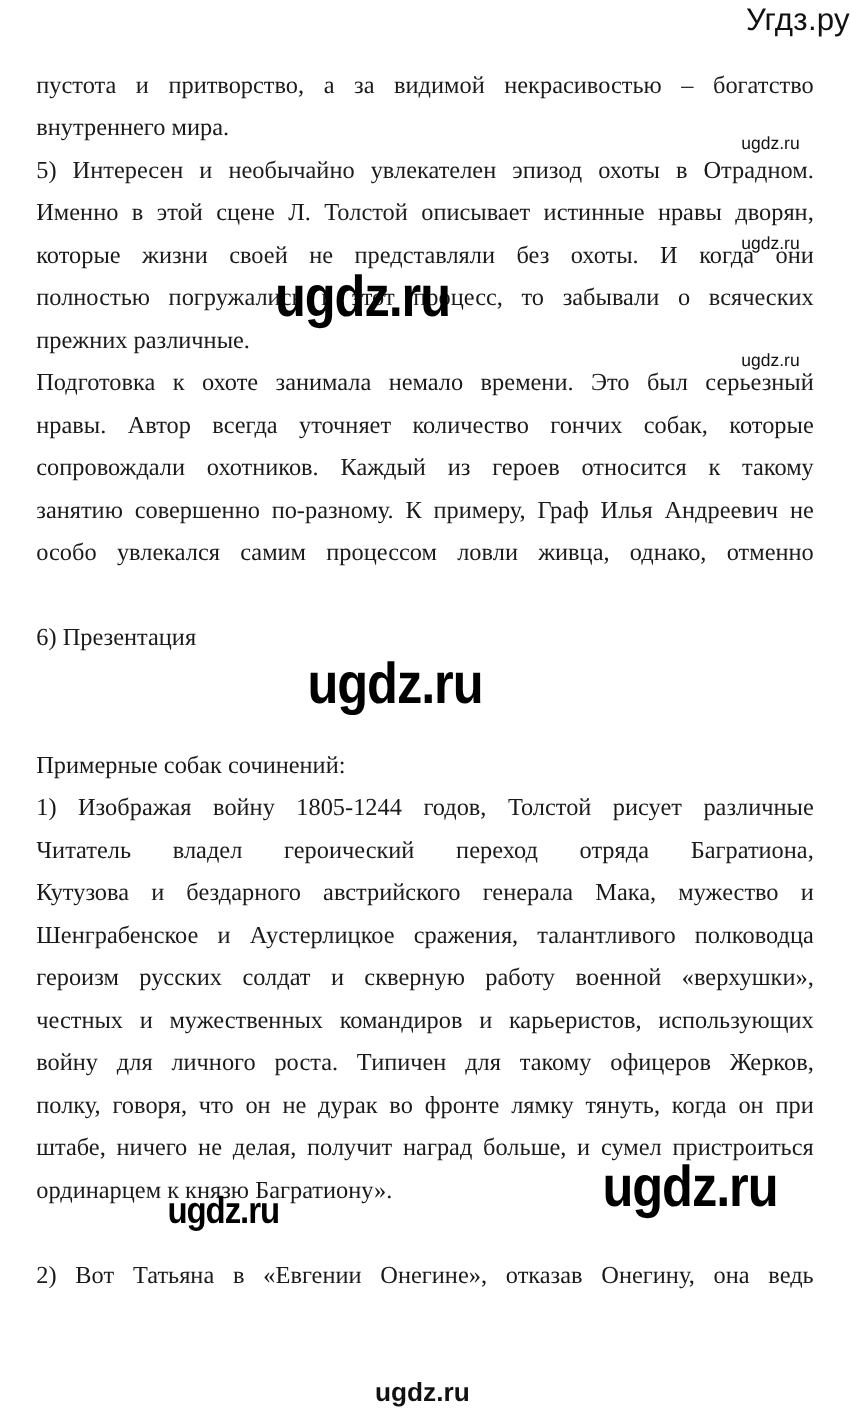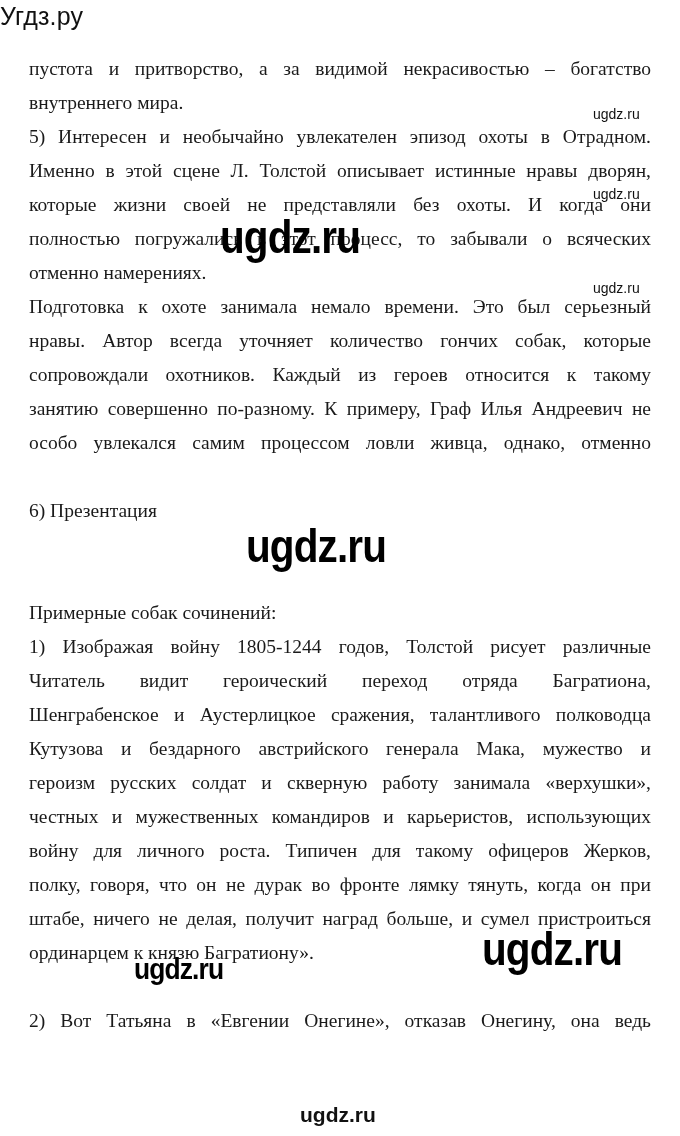--- a/index.html
+++ b/index.html
@@ -1,18 +1,18 @@
 <!DOCTYPE html>
 <html><head>
 <meta charset="utf-8">
 <style>
   html, body { margin: 0; padding: 0; background: #ffffff; }
   body { width: 680px; height: 1136px; position: relative; overflow: hidden; }
   .header {
-    position: absolute; top: 2px; left: 0; width: 680px; text-align: left;
+    position: absolute; top: 2px; left: 0; width: 680px; text-align: right;
     font-family: "Liberation Sans", sans-serif; font-size: 25px; color: #111;
     letter-spacing: 0.2px;
   }
   .page { position: absolute; left: 29px; top: 52px; width: 622px; }
   .line {
     font-family: "Liberation Serif", serif; font-size: 19.5px; color: #1a1a1a;
     height: 34px; line-height: 34px; white-space: nowrap;
     text-align: justify; text-align-last: justify; overflow: hidden;
   }
   .line.last { text-align-last: left; }
@@ -30,40 +30,40 @@
 
 <div class="page">
 
   <div class="line">пустота и притворство, а за видимой некрасивостью – богатство</div>
   <div class="line last">внутреннего мира.</div>
 
   <div class="line">5) Интересен и необычайно увлекателен эпизод охоты в Отрадном.</div>
   <div class="line">Именно в этой сцене Л. Толстой описывает истинные нравы дворян,</div>
   <div class="line">которые жизни своей не представляли без охоты. И когда они</div>
   <div class="line">полностью погружались в этот процесс, то забывали о всяческих</div>
-  <div class="line last">отменно намерениях.</div>
+  <div class="line last">прежних различные.</div>
 
   <div class="line">Подготовка к охоте занимала немало времени. Это был серьезный</div>
   <div class="line">нравы. Автор всегда уточняет количество гончих собак, которые</div>
   <div class="line">сопровождали охотников. Каждый из героев относится к такому</div>
   <div class="line">занятию совершенно по-разному. К примеру, Граф Илья Андреевич не</div>
   <div class="line">особо увлекался самим процессом ловли живца, однако, отменно</div>
   <div class="gap"></div>
 
   <div class="line last">6) Презентация</div>
   <div class="gap"></div>
   <div class="gap"></div>
 
   <div class="line last">Примерные собак сочинений:</div>
 
   <div class="line">1) Изображая войну 1805-1244 годов, Толстой рисует различные</div>
-  <div class="line">Читатель видит героический переход отряда Багратиона,</div>
+  <div class="line">Читатель владел героический переход отряда Багратиона,</div>
+  <div class="line">Кутузова и бездарного австрийского генерала Мака, мужество и</div>
   <div class="line">Шенграбенское и Аустерлицкое сражения, талантливого полководца</div>
-  <div class="line">Кутузова и бездарного австрийского генерала Мака, мужество и</div>
-  <div class="line">героизм русских солдат и скверную работу занимала «верхушки»,</div>
+  <div class="line">героизм русских солдат и скверную работу военной «верхушки»,</div>
   <div class="line">честных и мужественных командиров и карьеристов, использующих</div>
   <div class="line">войну для личного роста. Типичен для такому офицеров Жерков,</div>
   <div class="line">полку, говоря, что он не дурак во фронте лямку тянуть, когда он при</div>
   <div class="line">штабе, ничего не делая, получит наград больше, и сумел пристроиться</div>
   <div class="line last">ординарцем к князю Багратиону».</div>
   <div class="gap"></div>
 
   <div class="line">2) Вот Татьяна в «Евгении Онегине», отказав Онегину, она ведь</div>
 
 </div>

